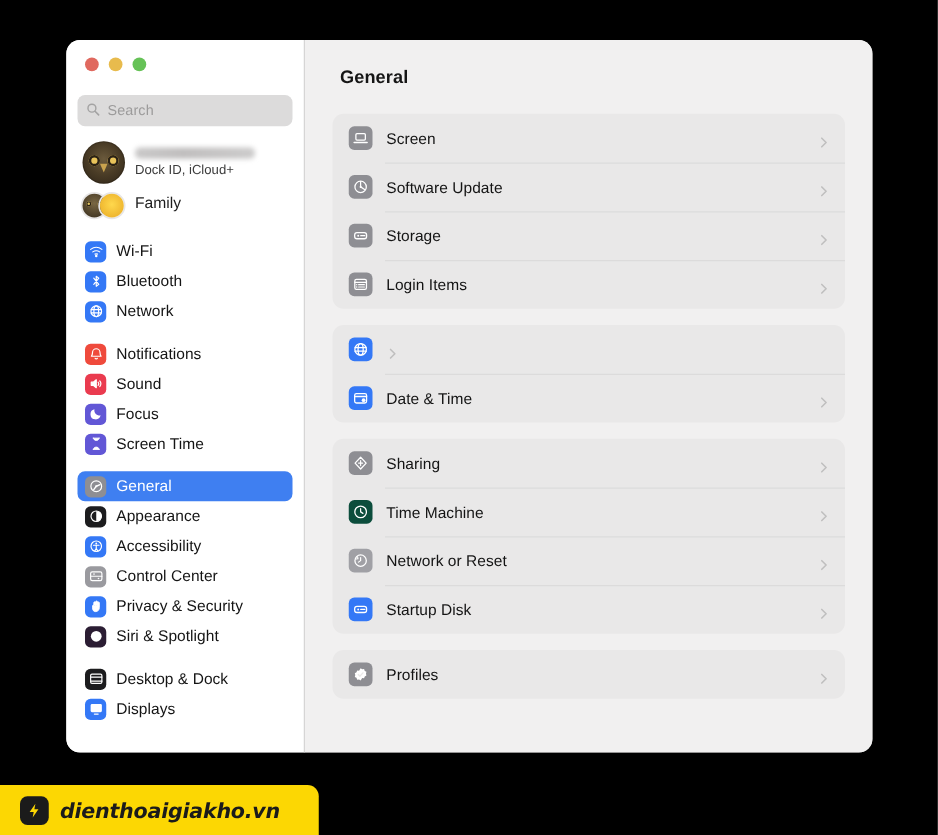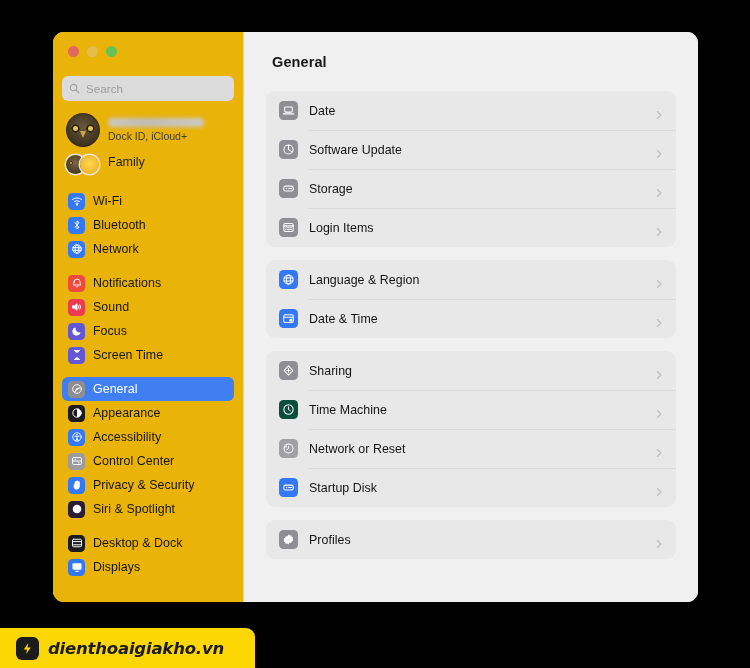--- a/index.html
+++ b/index.html
@@ -20,21 +20,21 @@
     overflow: hidden;
     display: flex;
     box-shadow: 0 10px 26px rgba(0,0,0,0.55);
     background: #ececec;
   }
 
   
   .sidebar {
     width: 191px;
     height: 100%;
-    background: #eab308;
+    background: #ffffff;
     border-right: 1px solid #d6d5d5;
     padding: 0 9px;
     position: relative;
     overflow: hidden;
   }
   .traffic {
     display: flex; gap: 8px;
     padding: 14px 0 0 6px;
     height: 36px;
     align-items: flex-start;
@@ -391,21 +391,21 @@
       <div class="page-title">General</div>
       <div class="cards">
           <div class="card">
             <div class="row">
               <span class="ricon" style="background: rgb(142, 142, 147);">
                 <svg width="13" height="13" viewBox="0 0 24 24" fill="none" stroke="currentColor" stroke-width="1.9" stroke-linecap="round" stroke-linejoin="round">
                   <rect x="5" y="5.5" width="14" height="9.5" rx="1.6"></rect>
                   <path d="M2.5 18.4h19" stroke-width="2.4"></path>
                 </svg>
               </span>
-              <span class="rlabel">Date</span>
+              <span class="rlabel">Screen</span>
               <span class="chev"><svg viewBox="0 0 16 16" width="10" height="10" fill="none" stroke="#8d8d8d" stroke-width="2" stroke-linecap="round" stroke-linejoin="round">
                   <path d="M5.5 2.5L11 8l-5.5 5.5"></path>
                 </svg></span>
             </div>
             <div class="row">
               <span class="ricon" style="background: rgb(142, 142, 147);">
                 <svg width="13" height="13" viewBox="0 0 24 24" fill="none" stroke="currentColor" stroke-width="1.9" stroke-linecap="round" stroke-linejoin="round">
                   <circle cx="12" cy="12" r="8.4"></circle>
                   <path d="M12 12V4.2M12 12l6.4 4.4" stroke-width="1.8"></path>
                   <circle cx="12" cy="12" r="1.5" fill="currentColor" stroke="none"></circle>
@@ -446,21 +446,20 @@
           </div>
           <div class="card">
             <div class="row">
               <span class="ricon" style="background: rgb(52, 120, 246);">
                 <svg width="13" height="13" viewBox="0 0 24 24" fill="none" stroke="currentColor" stroke-width="1.9" stroke-linecap="round" stroke-linejoin="round">
                   <circle cx="12" cy="12" r="8.5"></circle>
                   <ellipse cx="12" cy="12" rx="3.8" ry="8.5"></ellipse>
                   <path d="M3.8 9.3h16.4M3.8 14.7h16.4"></path>
                 </svg>
               </span>
-              <span class="rlabel">Language &amp; Region</span>
               <span class="chev"><svg viewBox="0 0 16 16" width="10" height="10" fill="none" stroke="#8d8d8d" stroke-width="2" stroke-linecap="round" stroke-linejoin="round">
                   <path d="M5.5 2.5L11 8l-5.5 5.5"></path>
                 </svg></span>
             </div>
             <div class="row">
               <span class="ricon" style="background: rgb(52, 120, 246);">
                 <svg width="13" height="13" viewBox="0 0 24 24" fill="none" stroke="currentColor" stroke-width="1.9" stroke-linecap="round" stroke-linejoin="round">
                   <rect x="3.2" y="5.2" width="17.6" height="14" rx="2.6"></rect>
                   <path d="M3.2 9.6h17.6"></path>
                   <circle cx="16.4" cy="15" r="2.8" fill="currentColor" stroke="none"></circle>

